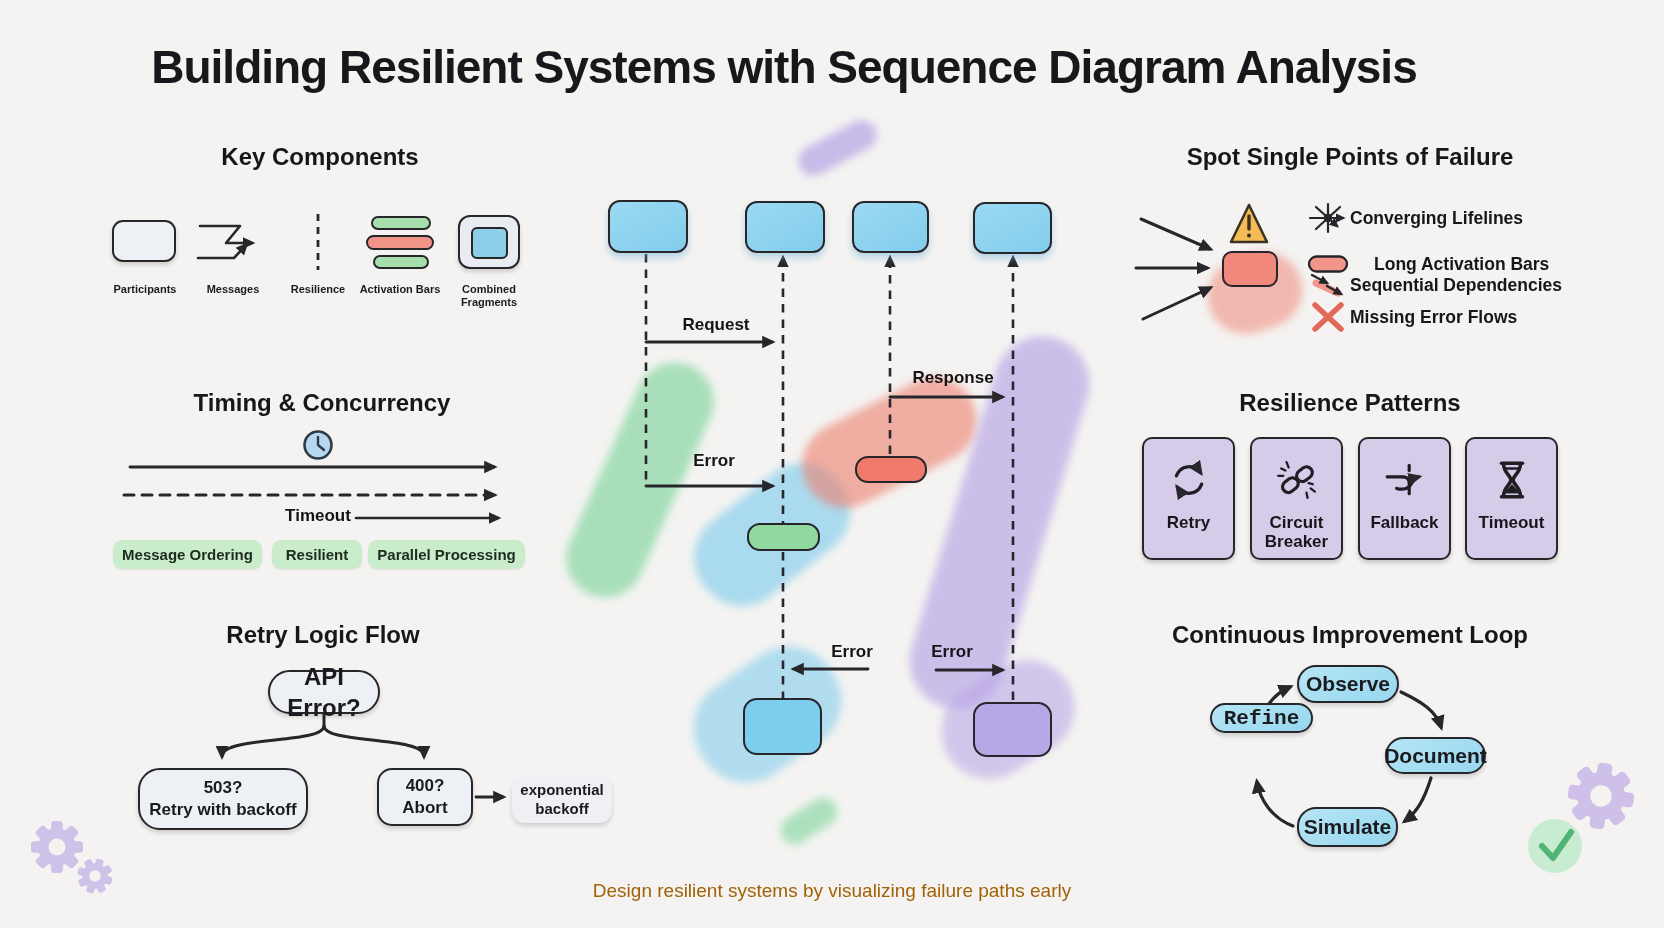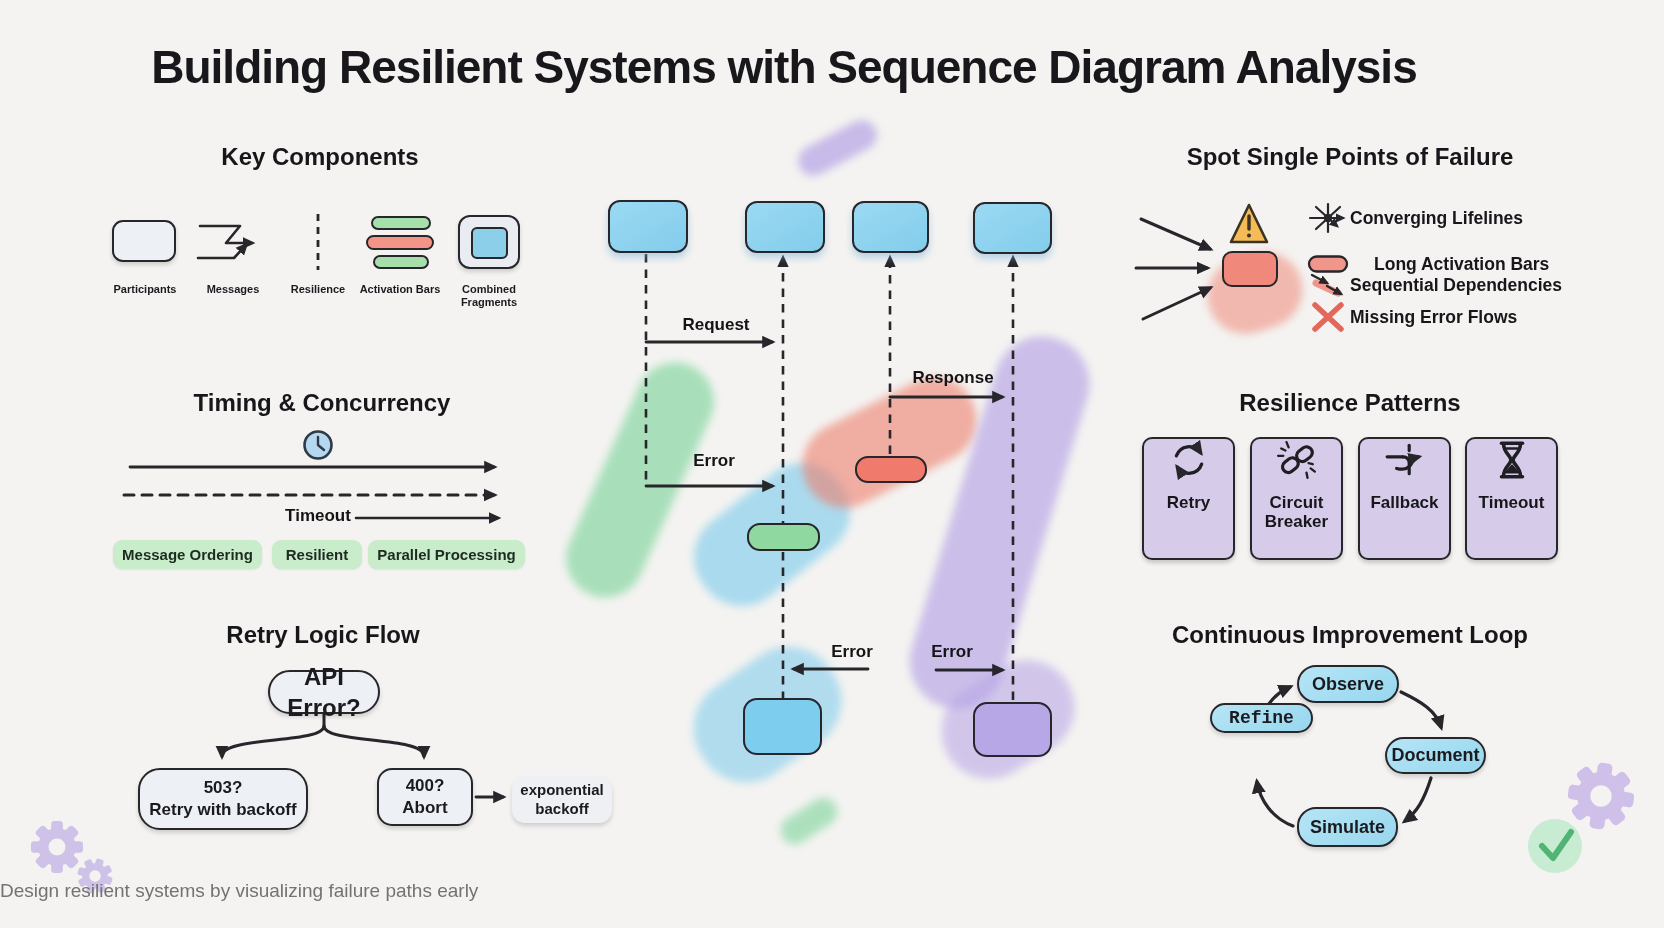--- a/index.html
+++ b/index.html
@@ -13,31 +13,31 @@
   .box{position:absolute;border:2.6px solid #26262b;box-sizing:border-box;z-index:3;}
   .participant{background:linear-gradient(150deg,#9bd9f2,#82cdec);border-radius:12px;
     box-shadow:0 5px 7px rgba(110,175,215,.45);}
   .soft{background:#edf1f5;border-radius:12px;box-shadow:0 3px 4px rgba(0,0,0,.15);}
   .flow-node{display:flex;flex-direction:column;align-items:center;justify-content:center;
     font-size:17px;font-weight:700;line-height:1.3;text-align:center;z-index:3;}
   .tag{position:absolute;background:#c9ecca;border-radius:9px;display:flex;align-items:center;justify-content:center;
     font-size:15px;font-weight:700;color:#1d2b20;z-index:3;box-shadow:0 1px 2px rgba(0,0,0,.08);}
   .pcard{position:absolute;top:437px;width:93px;height:123px;background:#d7cbea;border:2.6px solid #26262b;
     border-radius:10px;box-sizing:border-box;display:flex;flex-direction:column;align-items:center;
-    z-index:3;box-shadow:0 3px 4px rgba(0,0,0,.18);}
+    padding-top:20px;z-index:3;box-shadow:0 3px 4px rgba(0,0,0,.18);}
   .plabel{margin-top:12px;font-size:17px;font-weight:700;text-align:center;line-height:1.12;color:#17171b;}
   .loop-pill{position:absolute;background:linear-gradient(150deg,#b5e5f5,#97d7ef);border:2.6px solid #26262b;
     border-radius:19px;box-sizing:border-box;display:flex;align-items:center;justify-content:center;
-    font-size:18px;font-weight:700;z-index:3;box-shadow:0 3px 4px rgba(0,0,0,.15);}
+    font-size:21px;font-weight:700;z-index:3;box-shadow:0 3px 4px rgba(0,0,0,.15);}
   .legend-row{position:absolute;left:1306px;width:290px;height:34px;display:flex;align-items:center;z-index:3;}
   .legend-label{font-size:17.5px;font-weight:700;color:#17171b;}
   .brush{position:absolute;filter:blur(4px);z-index:1;}
   .overlay{position:absolute;left:0;top:0;z-index:2;}
-  .footer{position:absolute;left:0;top:880px;width:1664px;font-size:19px;
-    font-weight:400;color:#737373;z-index:3;}
+  .footer{position:absolute;left:0;top:880px;width:1664px;text-align:center;font-size:19px;
+    font-weight:400;color:#a16207;z-index:3;}
   .seq-pill{position:absolute;border:2.6px solid #26262b;box-sizing:border-box;border-radius:13px;z-index:3;}
 </style>
 </head>
 <body>
 
 <div class="canvas">
 
   <div class="brush" style="left:795px;top:133px;width:85px;height:30px;background:#b6a3e6;opacity:.7;border-radius:16px;transform:rotate(-28deg);"></div>
   <div class="brush" style="left:601px;top:355px;width:78px;height:250px;background:#8fd9a8;opacity:.75;border-radius:40px;transform:rotate(24deg);"></div>
   <div class="brush" style="left:687px;top:487px;width:170px;height:95px;background:#6ec6ec;opacity:.55;border-radius:45px;transform:rotate(-38deg);"></div>

